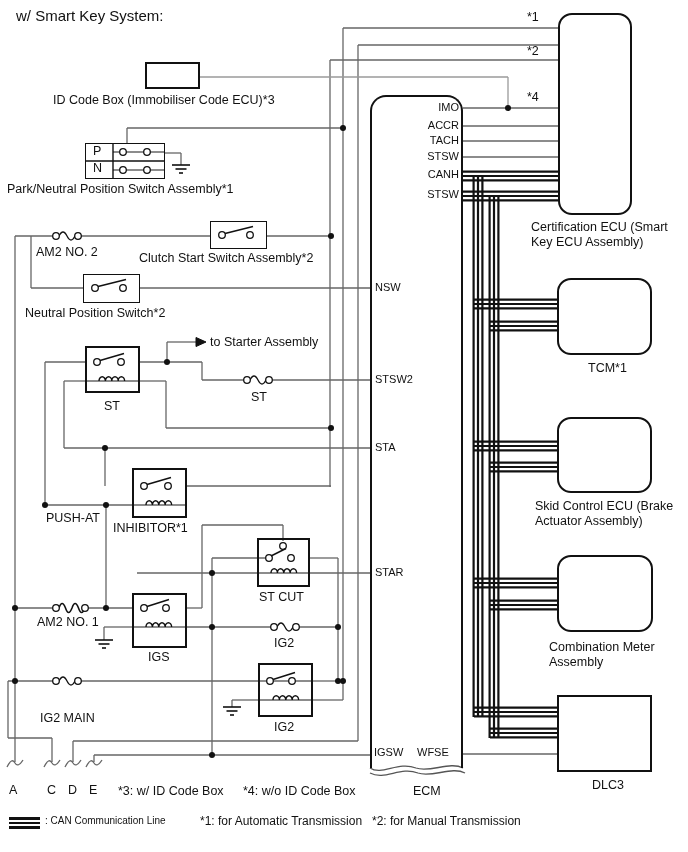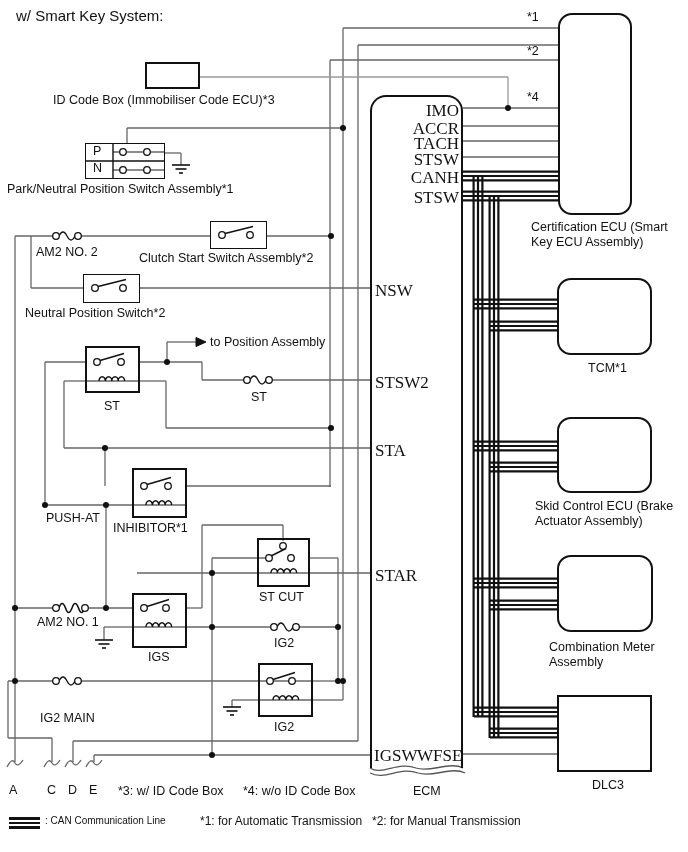--- a/index.html
+++ b/index.html
@@ -1,20 +1,20 @@
 <!DOCTYPE html>
 <html><head>
 <meta charset="utf-8">
 <style>
   html,body{margin:0;padding:0;background:#fff;}
   #canvas{position:relative;width:688px;height:852px;background:#fff;overflow:hidden;
           font-family:"Liberation Sans","DejaVu Sans",sans-serif;color:#111;}
   .lbl{position:absolute;font-size:12.5px;line-height:1.12;white-space:nowrap;color:#111;}
   .title{font-size:15px;}
-  .pin{font-size:17px;font-family:Liberation Serif, serif;}
+  .pin{font-size:11px;}
   .pin-r{text-align:right;width:50px;}
   .box{position:absolute;border:2px solid #111;background:transparent;box-sizing:border-box;}
   .box-thin{border-width:1.6px;}
   .rbox{border-radius:14px;}
   .ecmbox{position:absolute;box-sizing:border-box;border:2px solid #111;border-bottom:none;
           border-radius:16px 16px 0 0;}
   svg.layer{position:absolute;left:0;top:0;}
 </style>
 </head>
 <body>
@@ -237,21 +237,21 @@
   <div class="box" style="left:557px;top:695px;width:95px;height:77px;"></div>
 
   <div class="lbl title" style="left:16px;top:8px;">w/ Smart Key System:</div>
   <div class="lbl" style="left:53px;top:93px;">ID Code Box (Immobiliser Code ECU)*3</div>
   <div class="lbl" style="left:93px;top:144px;">P</div>
   <div class="lbl" style="left:93px;top:161px;">N</div>
   <div class="lbl" style="left:7px;top:182px;">Park/Neutral Position Switch Assembly*1</div>
   <div class="lbl" style="left:36px;top:245px;">AM2 NO. 2</div>
   <div class="lbl" style="left:139px;top:251px;">Clutch Start Switch Assembly*2</div>
   <div class="lbl" style="left:25px;top:306px;">Neutral Position Switch*2</div>
-  <div class="lbl" style="left:210px;top:335px;">to Position Assembly</div>
+  <div class="lbl" style="left:210px;top:335px;">to Starter Assembly</div>
   <div class="lbl" style="left:104px;top:399px;">ST</div>
   <div class="lbl" style="left:251px;top:390px;">ST</div>
   <div class="lbl" style="left:46px;top:511px;">PUSH-AT</div>
   <div class="lbl" style="left:113px;top:521px;">INHIBITOR*1</div>
   <div class="lbl" style="left:259px;top:590px;">ST CUT</div>
   <div class="lbl" style="left:37px;top:615px;">AM2 NO. 1</div>
   <div class="lbl" style="left:148px;top:650px;">IGS</div>
   <div class="lbl" style="left:274px;top:636px;">IG2</div>
   <div class="lbl" style="left:40px;top:691px;margin-top:20px;">IG2 MAIN</div>
   <div class="lbl" style="left:274px;top:720px;">IG2</div>

